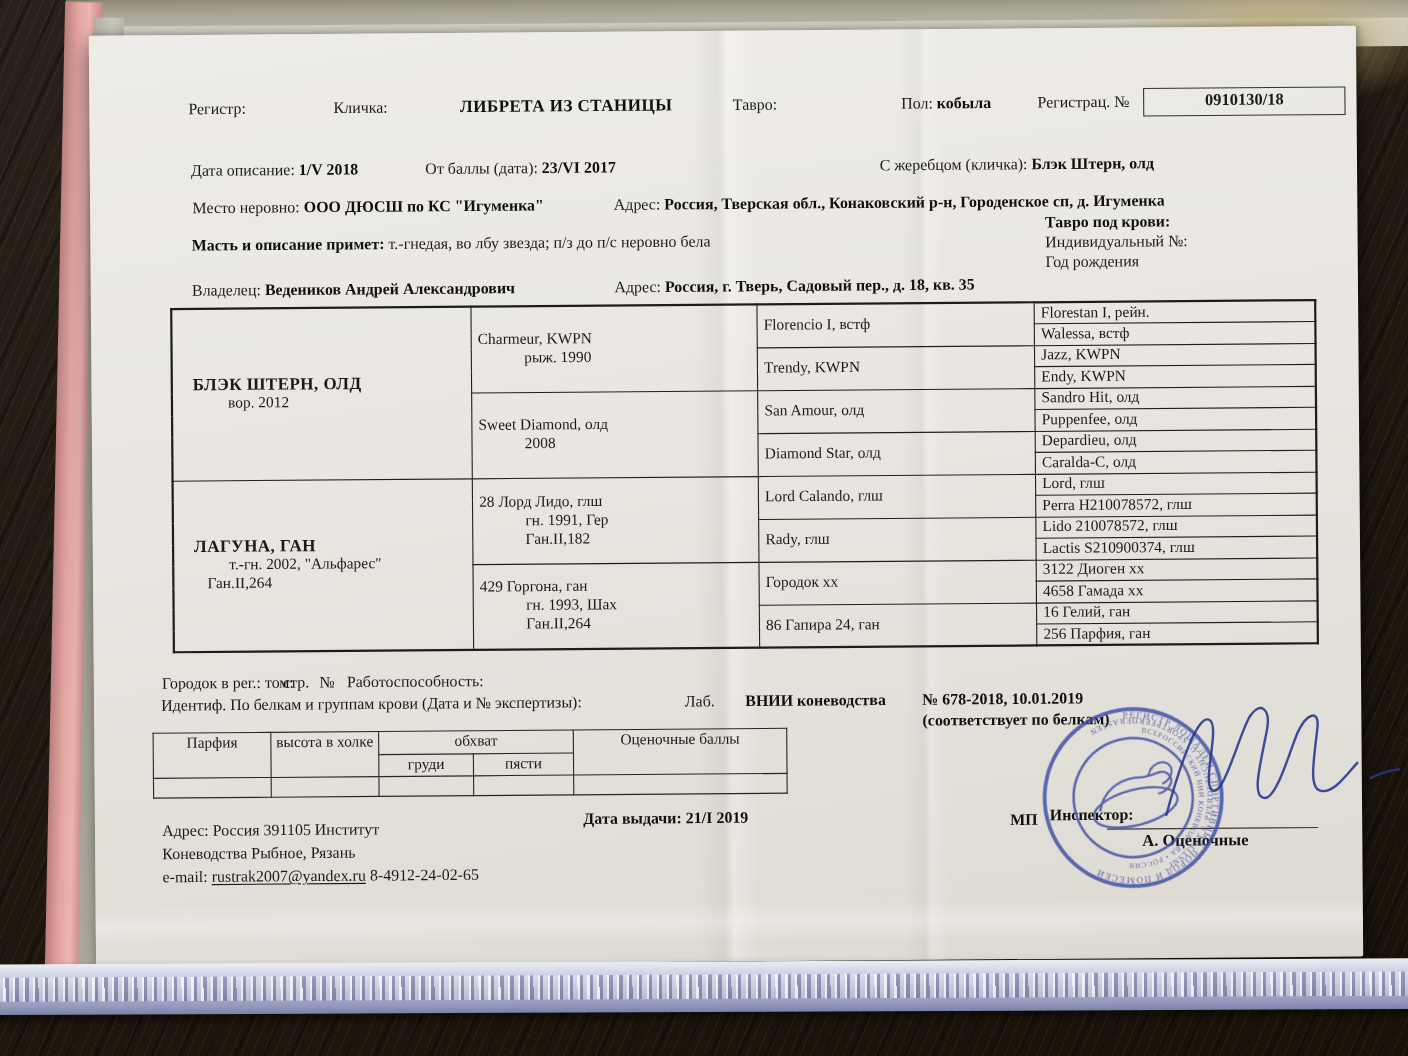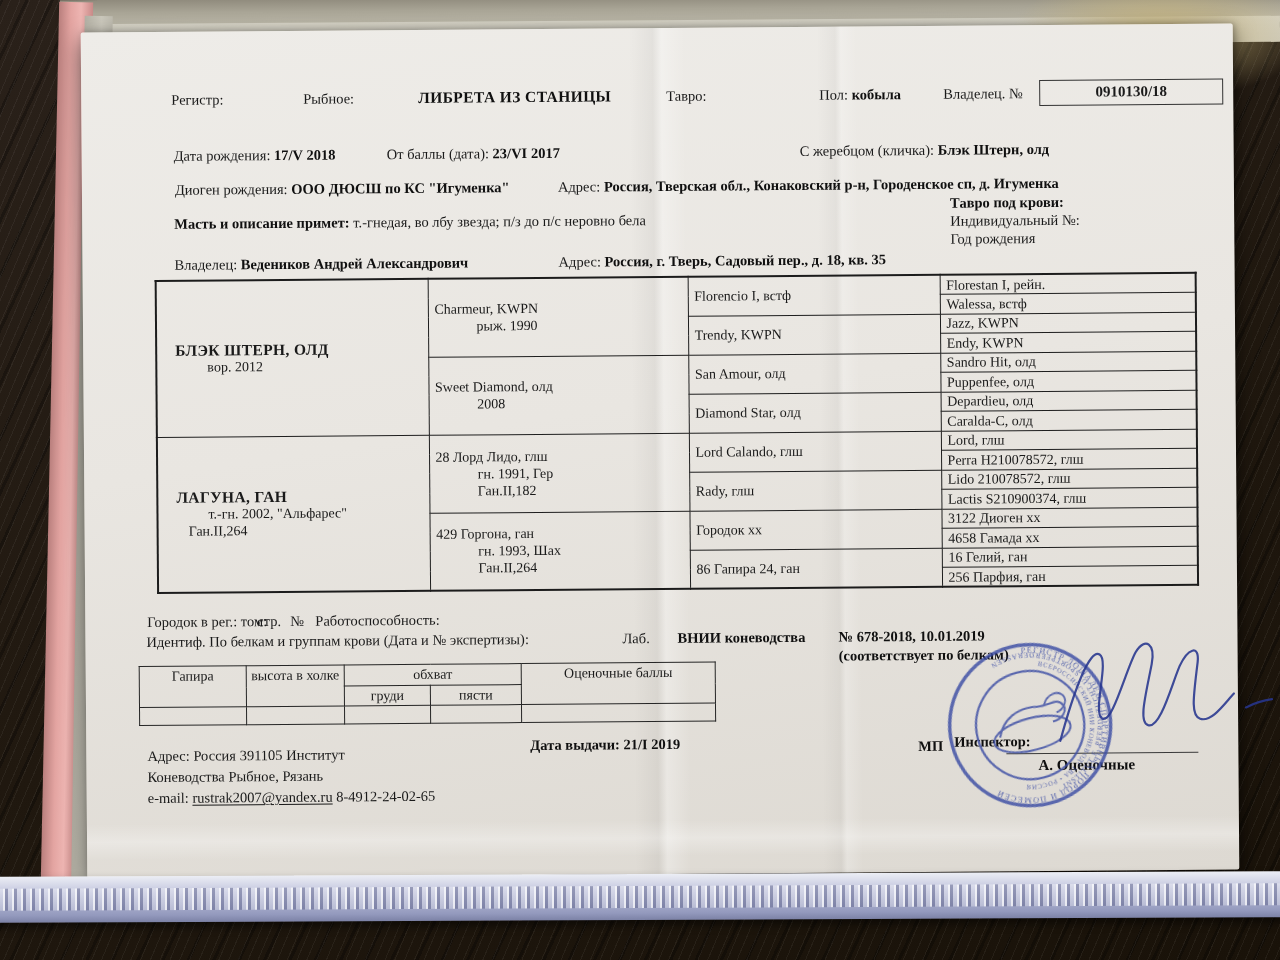--- a/index.html
+++ b/index.html
@@ -81,32 +81,32 @@
   <div class="corner-patch"></div>
   <div class="pink-strip"></div>
   <div class="grey-strip"></div>
 
   <div class="paper">
     <div class="fold-v1"></div>
     <div class="fold-v2"></div>
     <div class="fold-h1"></div>
 
     <span class="pos" style="left:90px;top:60px">Регистр:</span>
-    <span class="pos" style="left:222px;top:60px">Рыбное:</span>
+    <span class="pos" style="left:222px;top:60px">Кличка:</span>
     <b class="pos" style="left:337px;top:59px;font-size:15.5px;letter-spacing:.4px">ЛИБРЕТА ИЗ СТАНИЦЫ</b>
     <span class="pos" style="left:585px;top:60px">Тавро:</span>
     <span class="pos" style="left:738px;top:60px"><span>Пол:</span> <b>кобыла</b></span>
-    <span class="pos" style="left:862px;top:60px">Владелец. №</span>
+    <span class="pos" style="left:862px;top:60px">Регистрац. №</span>
     <div class="regbox">0910130/18</div>
 
-    <span class="pos" style="left:92px;top:116px"><span>Дата рождения:</span> <b>17/V 2018</b></span>
+    <span class="pos" style="left:92px;top:116px"><span>Дата описание:</span> <b>1/V 2018</b></span>
     <span class="pos" style="left:305px;top:116px"><span>От баллы (дата):</span> <b>23/VI 2017</b></span>
     <span class="pos" style="left:718px;top:116px"><span>С жеребцом (кличка):</span> <b>Блэк Штерн, олд</b></span>
 
-    <span class="pos" style="left:93px;top:150px"><span>Диоген рождения:</span> <b>ООО ДЮСШ по КС "Игуменка"</b></span>
+    <span class="pos" style="left:93px;top:150px"><span>Место неровно:</span> <b>ООО ДЮСШ по КС "Игуменка"</b></span>
     <span class="pos" style="left:476px;top:150px"><span>Адрес:</span> <b>Россия, Тверская обл., Конаковский р-н, Городенское сп, д. Игуменка</b></span>
 
     <span class="pos" style="left:92px;top:184px"><b>Масть и описание примет:</b> <span>т.-гнедая, во лбу звезда; п/з до п/с неровно бела</span></span>
     <div class="pos rightinfo" style="left:868px;top:168px">
       <b>Тавро под крови:</b><br>
       <span>Индивидуальный №:</span><br>
       <span>Год рождения</span>
     </div>
 
     <span class="pos" style="left:92px;top:225px"><span>Владелец:</span> <b>Ведеников Андрей Александрович</b></span>
@@ -219,21 +219,21 @@
     <table class="meas">
       <colgroup>
           <col style="width:107px">
           <col style="width:98px">
           <col style="width:86px">
           <col style="width:91px">
           <col style="width:194px">
         </colgroup>
       <tbody>
           <tr style="height:21px">
-        <td rowspan="2">Гапира</td>
+        <td rowspan="2">Парфия</td>
         <td rowspan="2" style="white-space:normal">высота в холке</td>
         <td colspan="2">обхват</td>
         <td rowspan="2">Оценочные баллы</td>
       </tr>
       <tr style="height:18px">
         <td>груди</td>
         <td>пясти</td>
       </tr>
       <tr style="height:18px">
         <td></td>

